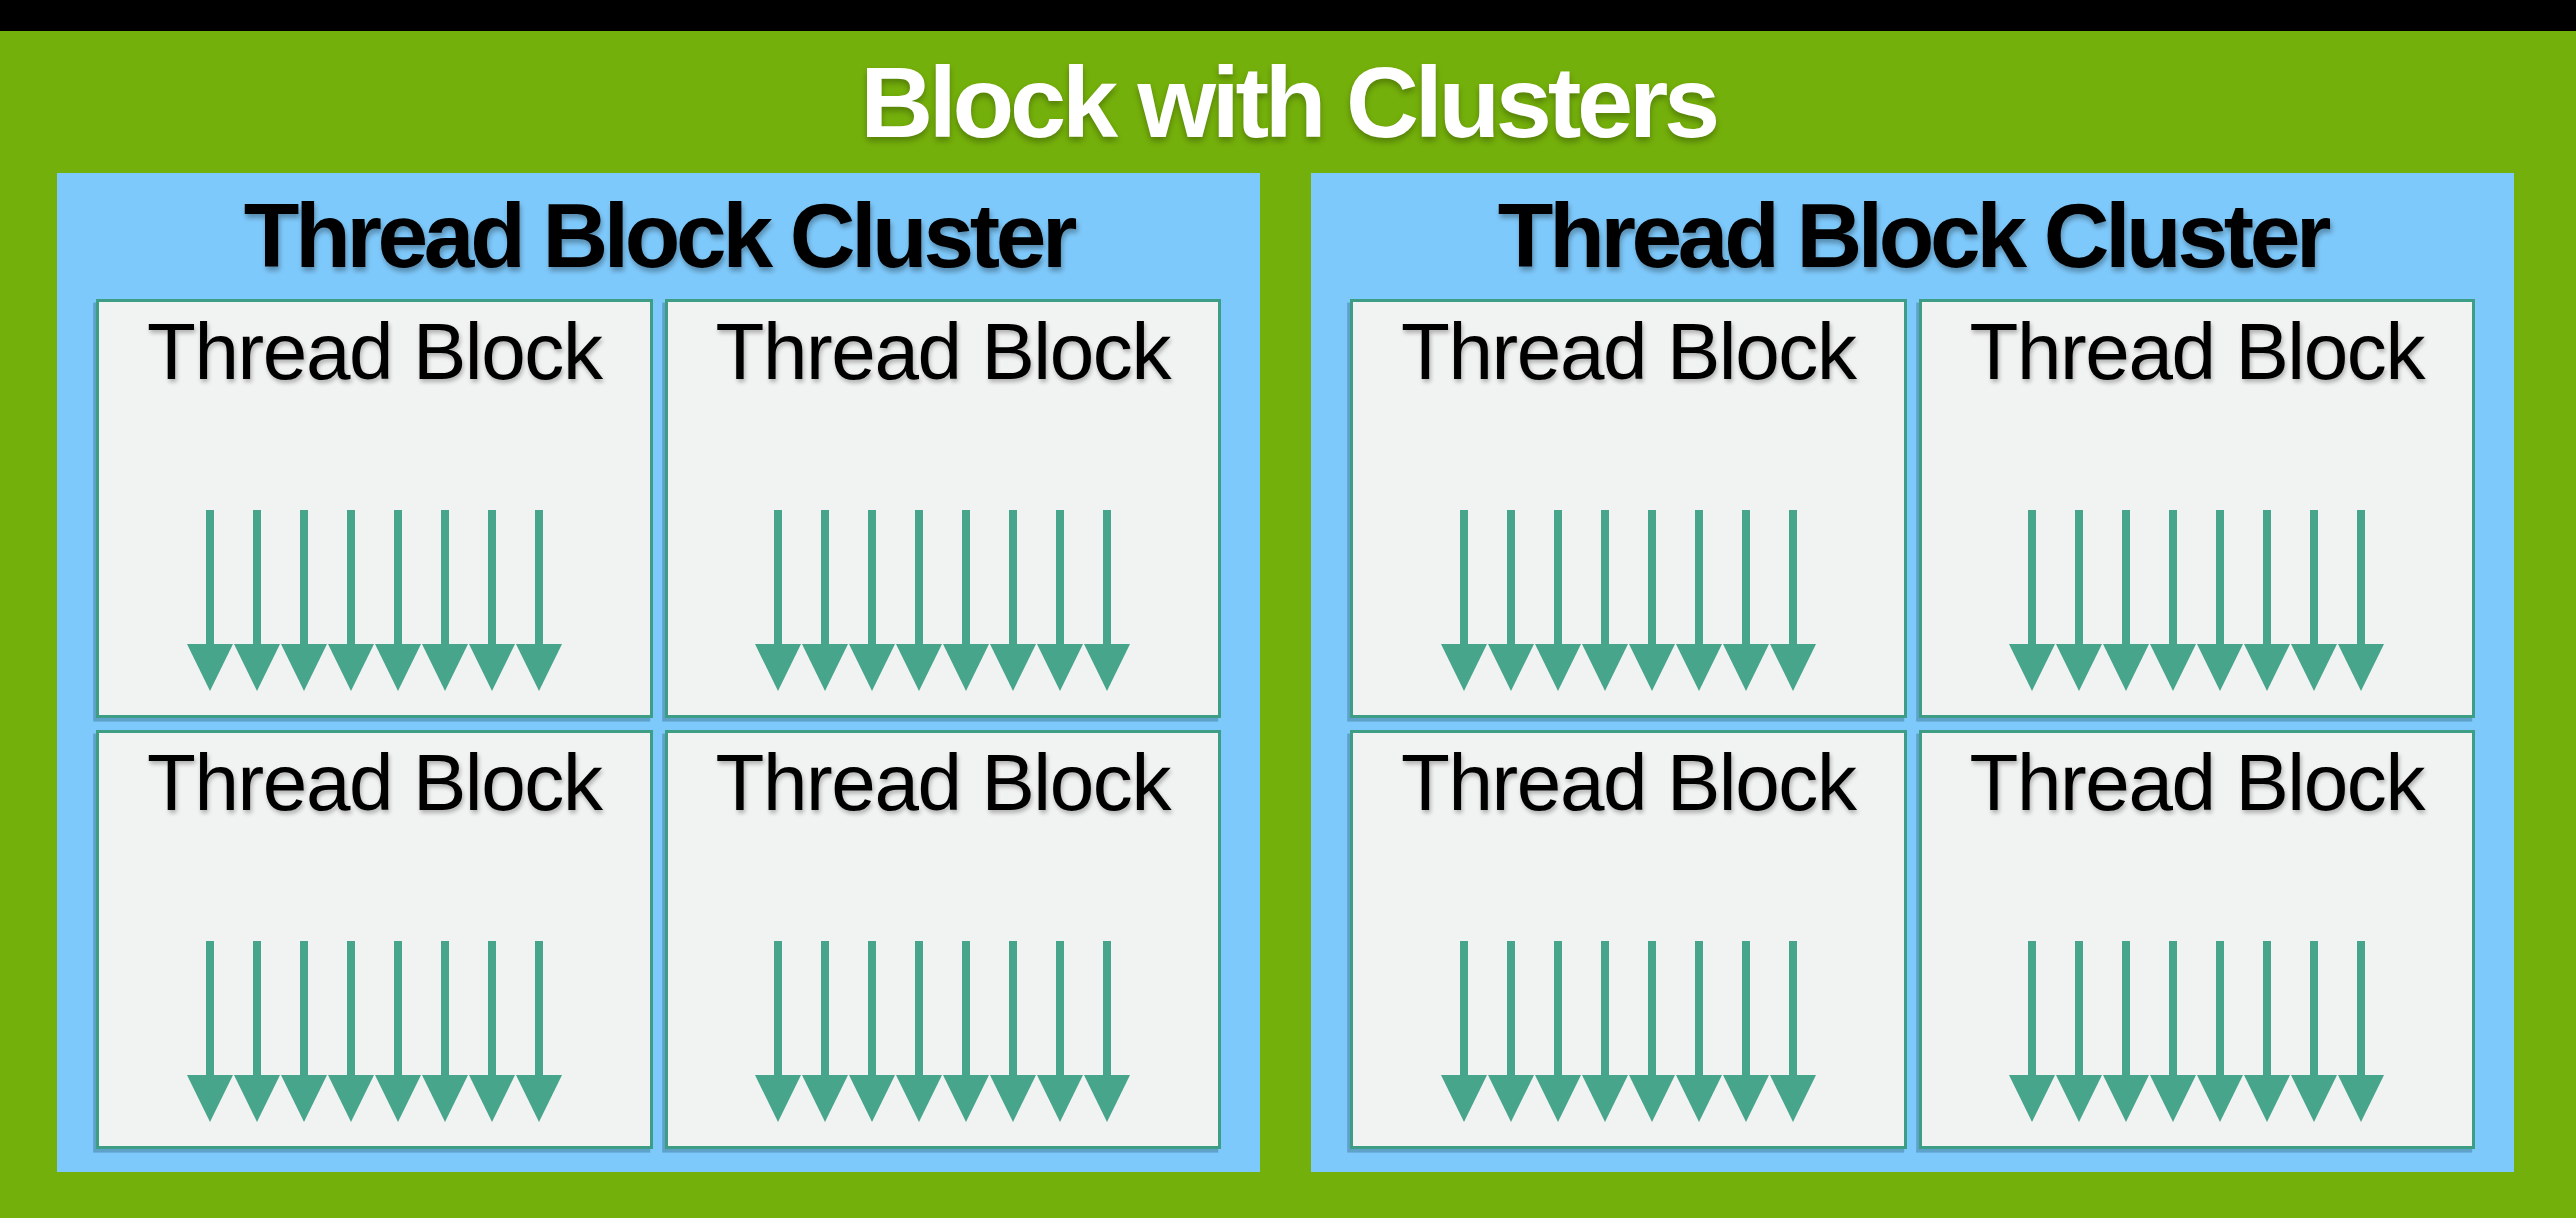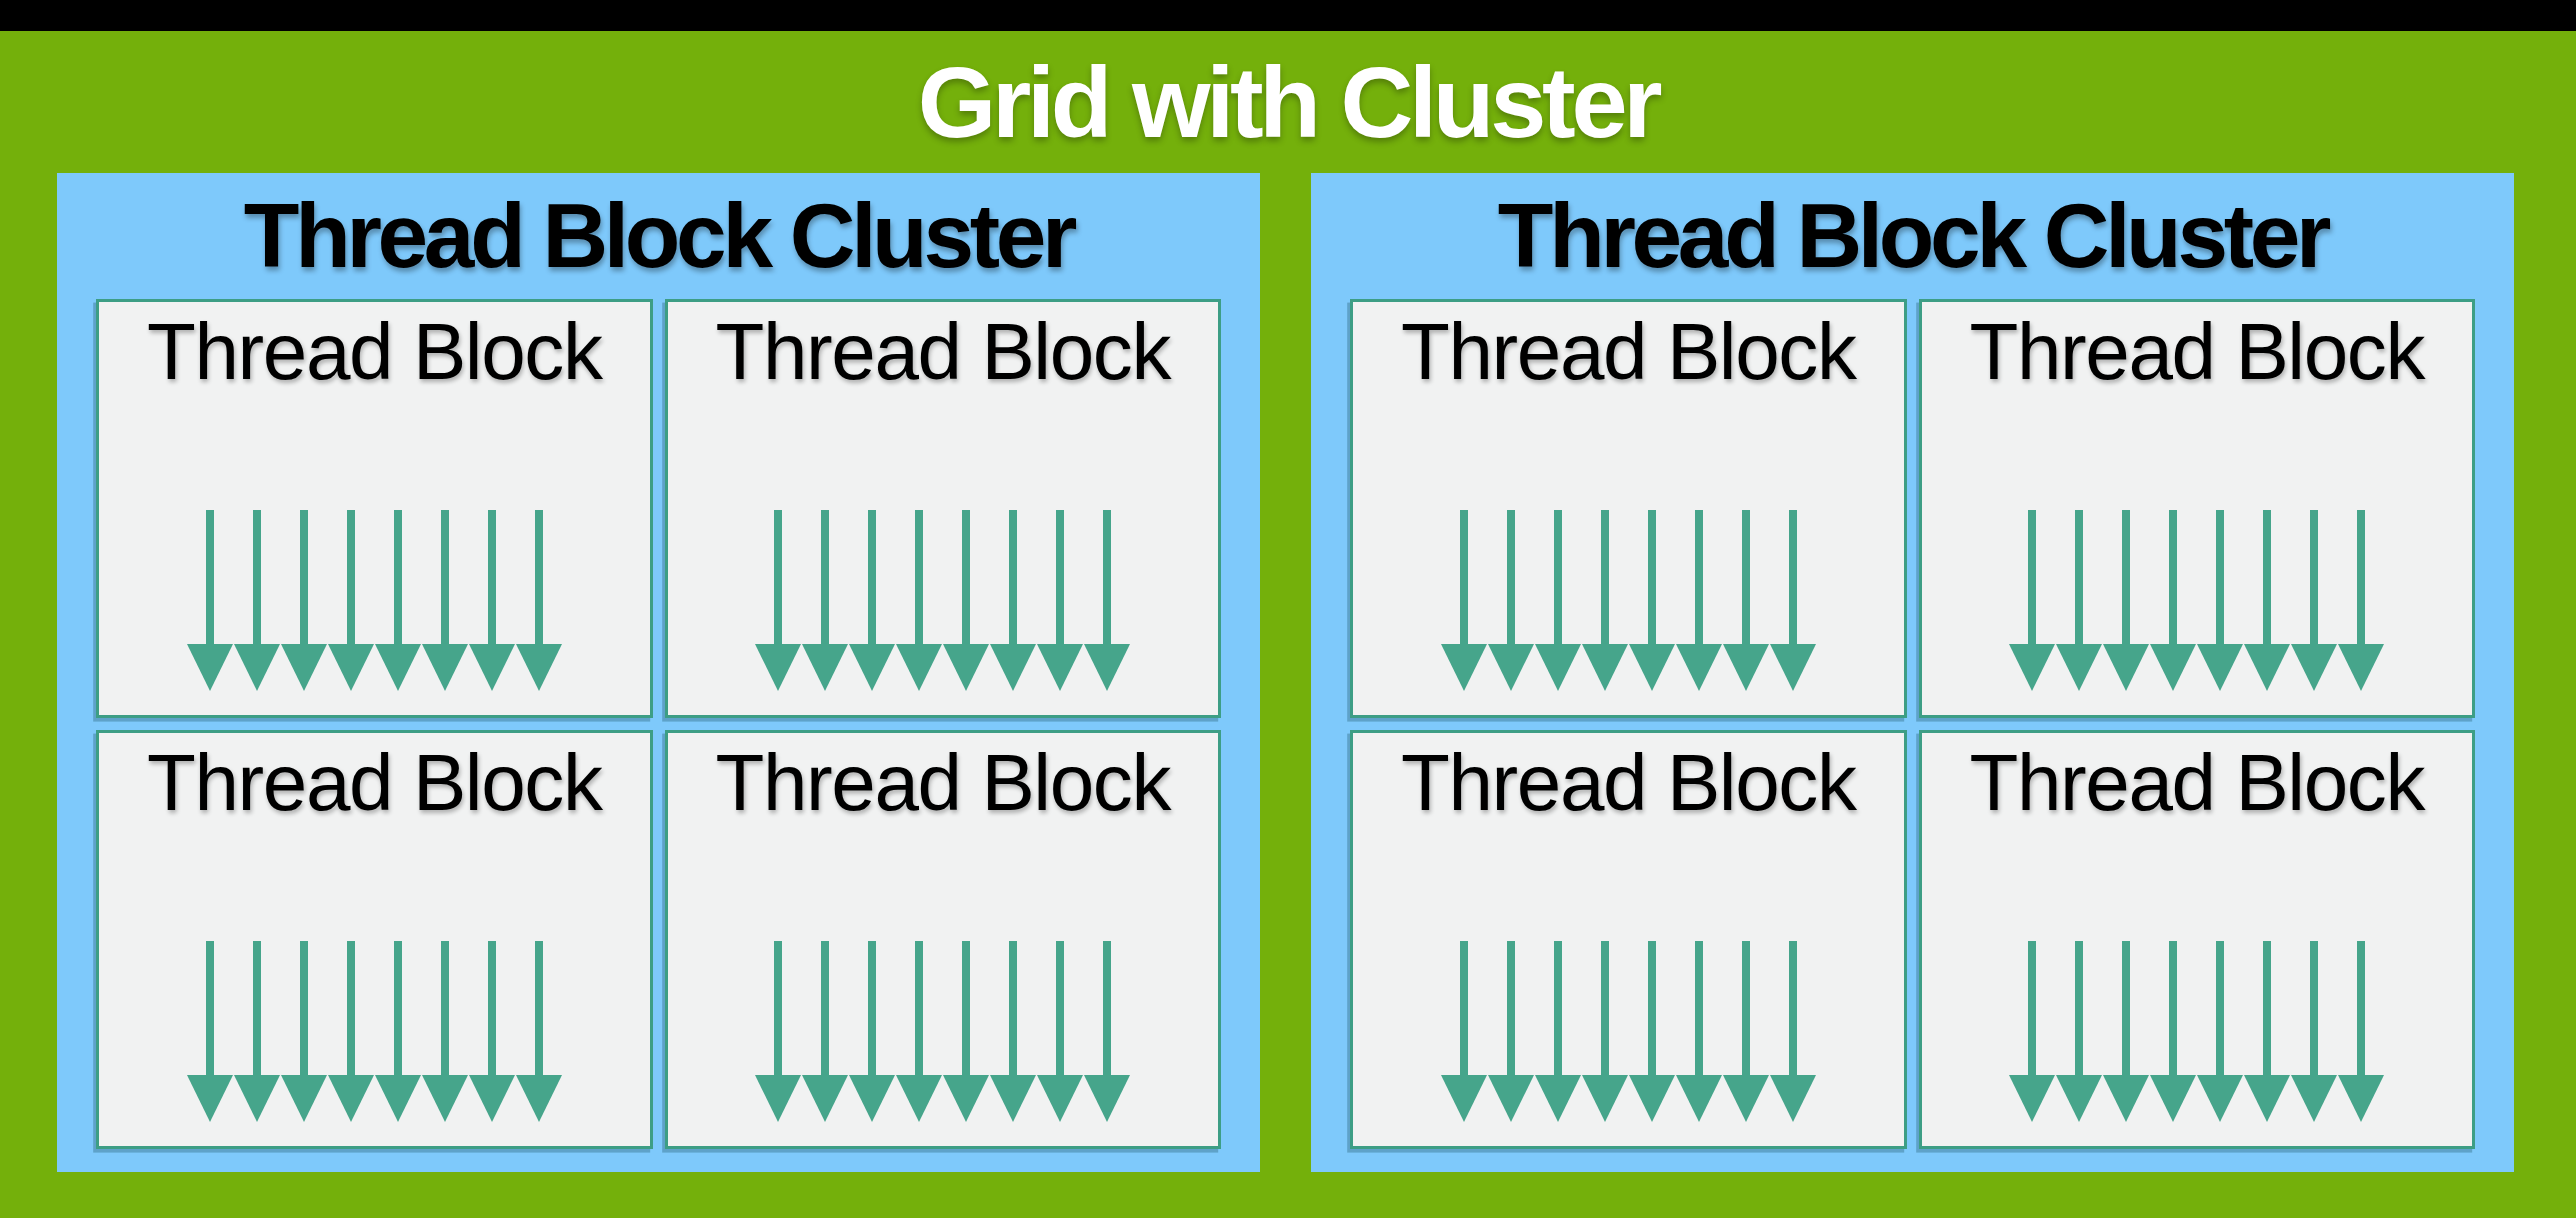--- a/index.html
+++ b/index.html
@@ -126,21 +126,21 @@
     border-right: 23.5px solid transparent;
     border-top: 47px solid var(--teal, #46A58B);
   }
 </style>
 </head>
 <body>
 
 <div class="screen" style="--green: #74B00B; --blue: #7EC9FB; --teal: #46A58B; --teal-border: #3D9E85; --gray: #F1F2F2; --bar: #000000; --title-color: #FFFFFF; --text: #000000;">
   <div class="top-bar"></div>
 
-  <div class="title">Grid with Cluster</div>
+  <div class="title">Block with Clusters</div>
 
   <div class="clusters">
 
     <section class="cluster">
       <h2 class="cluster-title">Thread Block Cluster</h2>
       <div class="block-grid">
         <div class="block">
           <div class="block-label">Thread Block</div>
           <div class="arrows">
               <div class="arrow">

